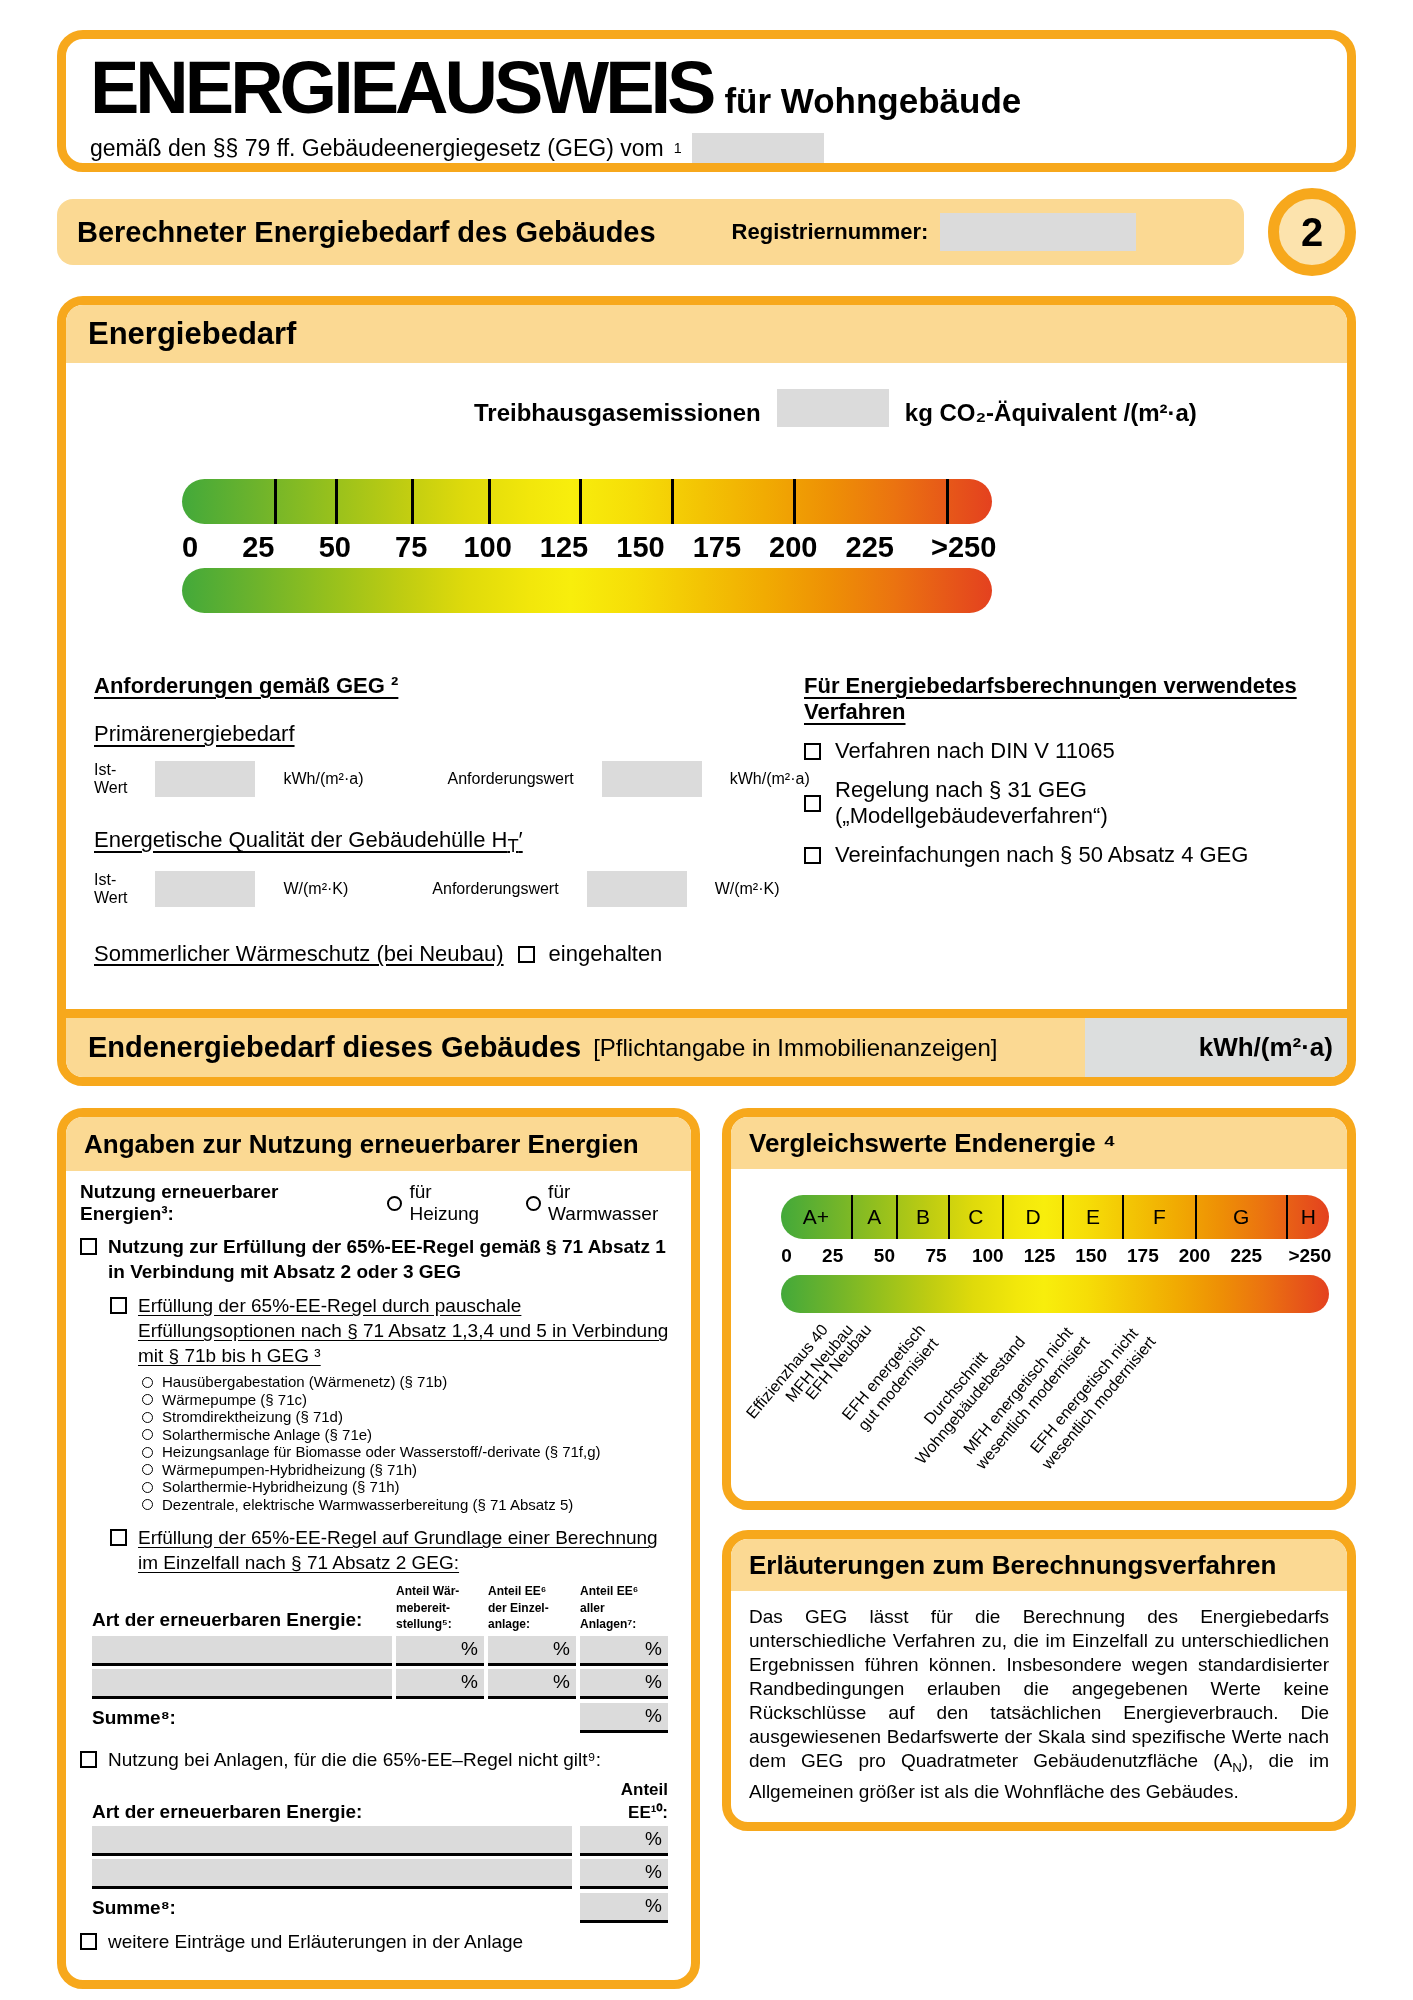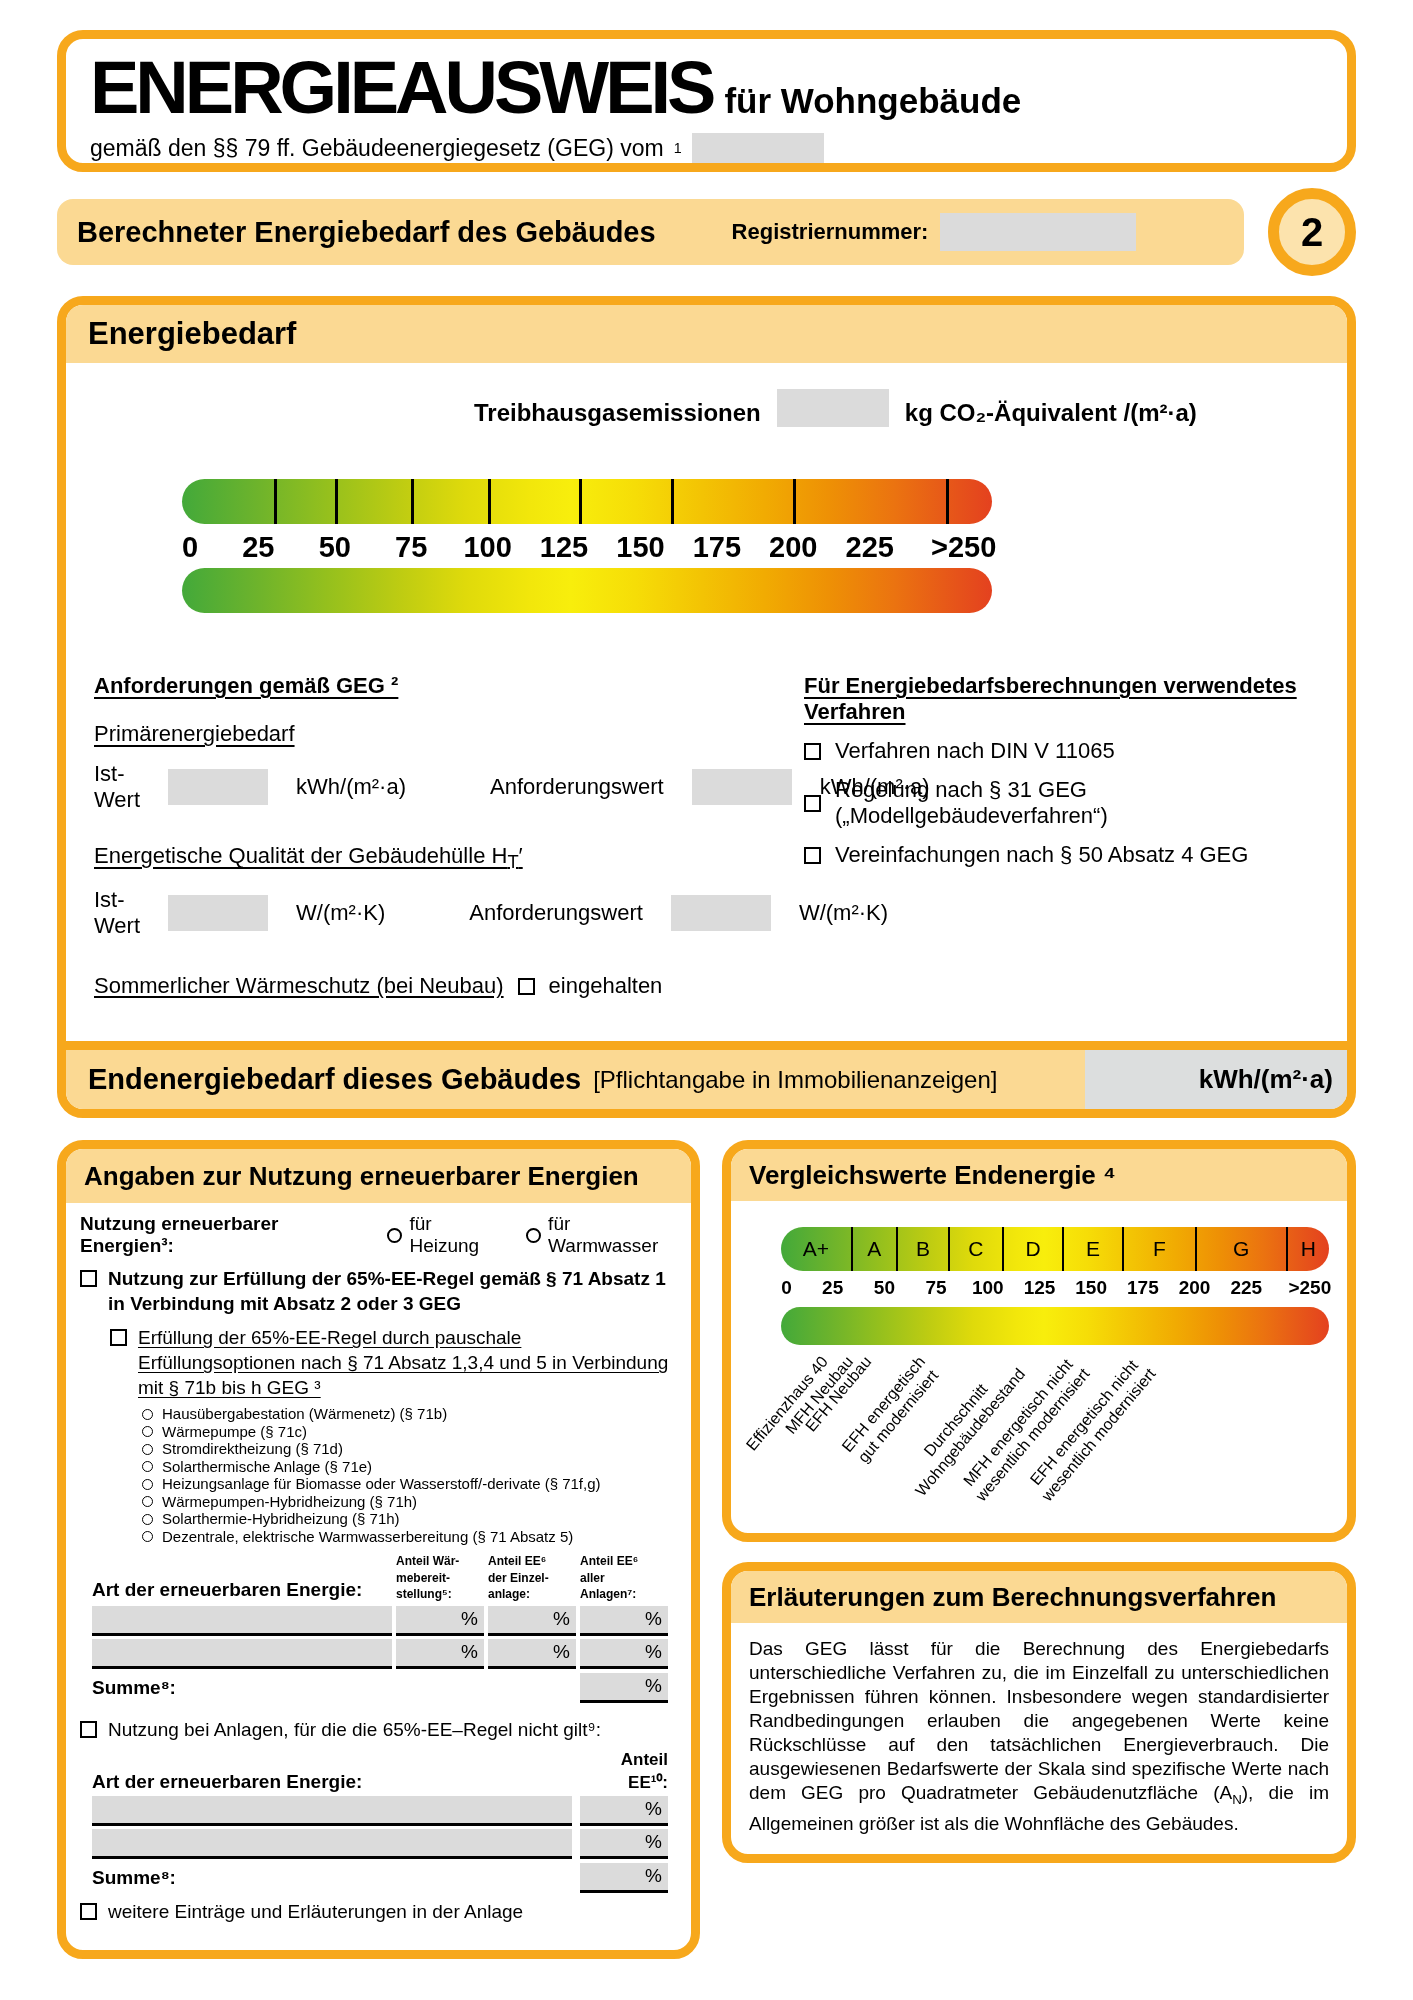--- a/index.html
+++ b/index.html
@@ -48,21 +48,21 @@
   .sbar{height:45px;border-radius:23px;background:var(--grad);position:relative}
   .tk{position:absolute;top:0;bottom:0;width:3px;background:#000}
   .slabels{position:relative;height:44px}
   .slabels span{position:absolute;top:7px;transform:translateX(-50%);font-size:29px;font-weight:700;white-space:nowrap}
 
   .eb-cols{display:flex;margin-top:60px;padding-bottom:42px}
   .eb-left{width:640px}
   .eb-right{margin-left:70px;flex:1}
   .h-bu{font-size:22px;font-weight:700;text-decoration:underline;text-underline-offset:4px}
   .h-su{font-size:22px;text-decoration:underline;text-underline-offset:4px}
-  .val-row{display:flex;align-items:center;gap:28px;font-size:22px;margin-top:14px}
+  .val-row{display:flex;align-items:center;gap:28px;font-size:16px;margin-top:14px}
   .val-box{width:100px;height:36px;flex:none}
   .gap28{width:28px;flex:none}
   .mt22{margin-top:22px}
   .mt30{margin-top:30px}
   .ck{width:17px;height:17px;border:2.5px solid #000;flex:none;background:#fff}
   .ver-item{display:flex;align-items:center;gap:14px;font-size:22px;margin-top:13px}
   .som-row{display:flex;align-items:center;gap:14px;font-size:22px;margin-top:34px}
 
   .eb-foot{border-top:9px solid var(--orange);background:var(--lite);height:68px;display:flex;align-items:center;padding-left:22px}
   .ef-title{font-size:29px;font-weight:700}
@@ -301,20 +301,24 @@
           <div class="radio-item">
               <span class="rd"></span>
               <span>Solarthermie-Hybridheizung (§ 71h)</span>
             </div>
           <div class="radio-item">
               <span class="rd"></span>
               <span>Dezentrale, elektrische Warmwasserbereitung (§ 71 Absatz 5)</span>
             </div>
         </div>
 
+        <div class="ck-row ind30" style="margin-top:12px">
+          <span class="ck"></span>
+          <span class="ut" style="font-size:19px">Erfüllung der 65%-EE-Regel auf Grundlage einer Berechnung im Einzelfall nach § 71 Absatz 2 GEG:</span>
+        </div>
 
         <div class="t1">
           <div class="t1-head">
             <div class="t1-art">Art der erneuerbaren Energie:</div>
             <div class="t1-col">Anteil Wär-
 mebereit-
 stellung⁵:</div>
             <div class="t1-col">Anteil EE⁶
 der Einzel-
 anlage:</div>

